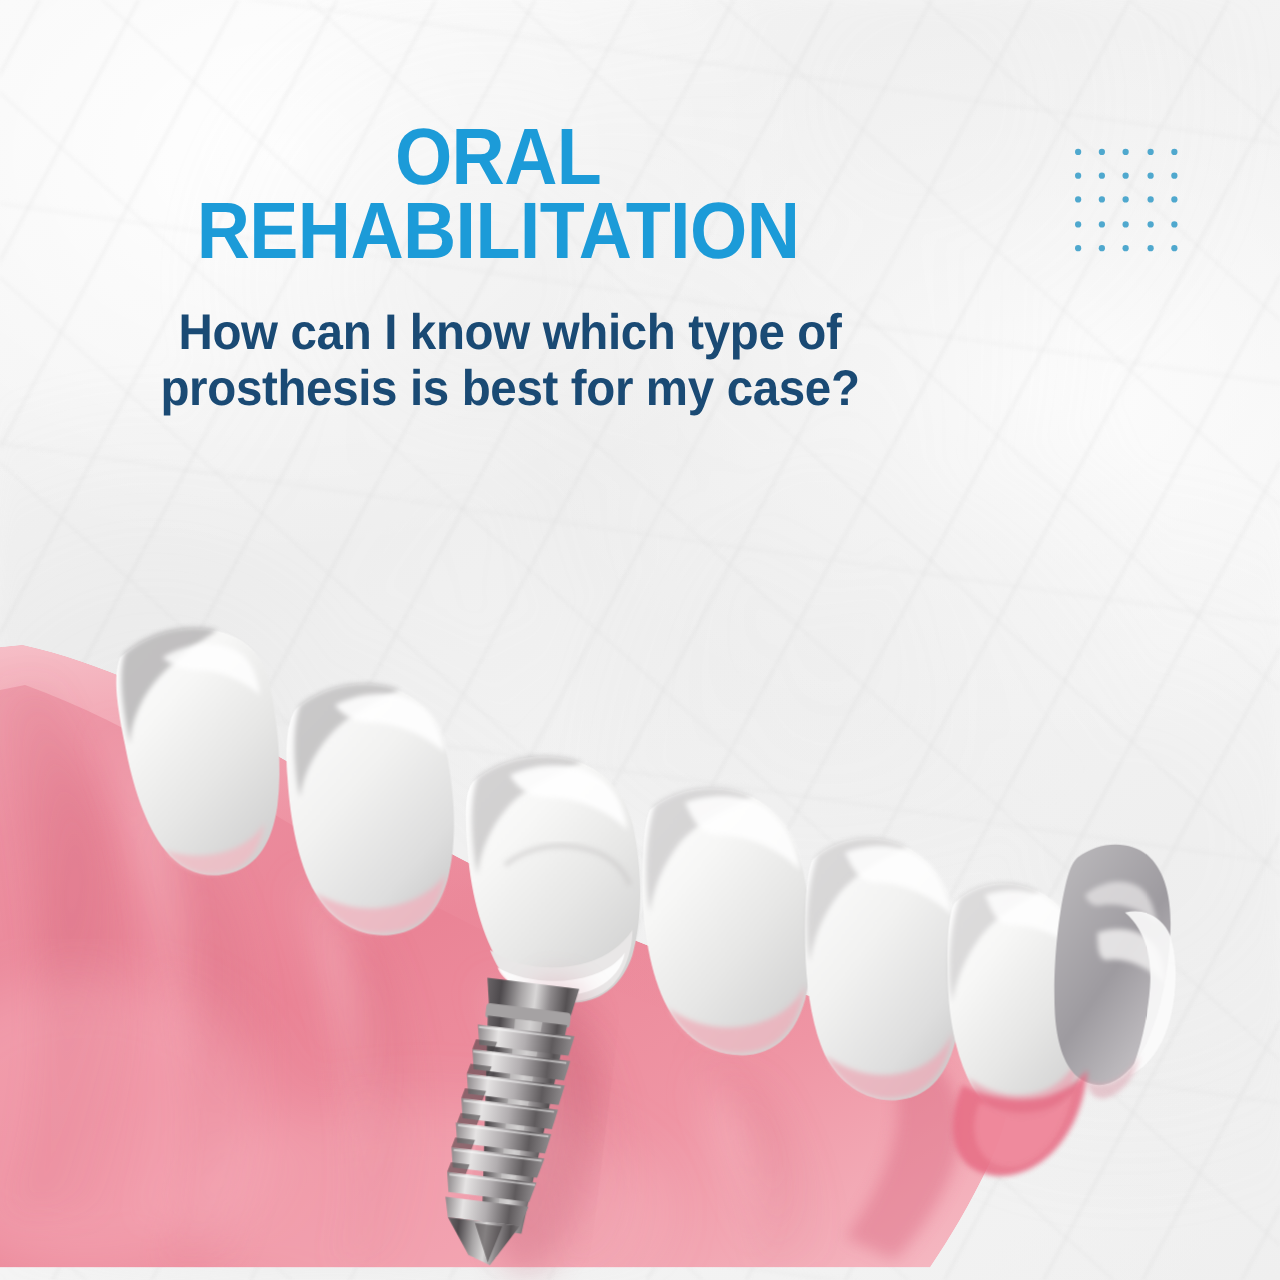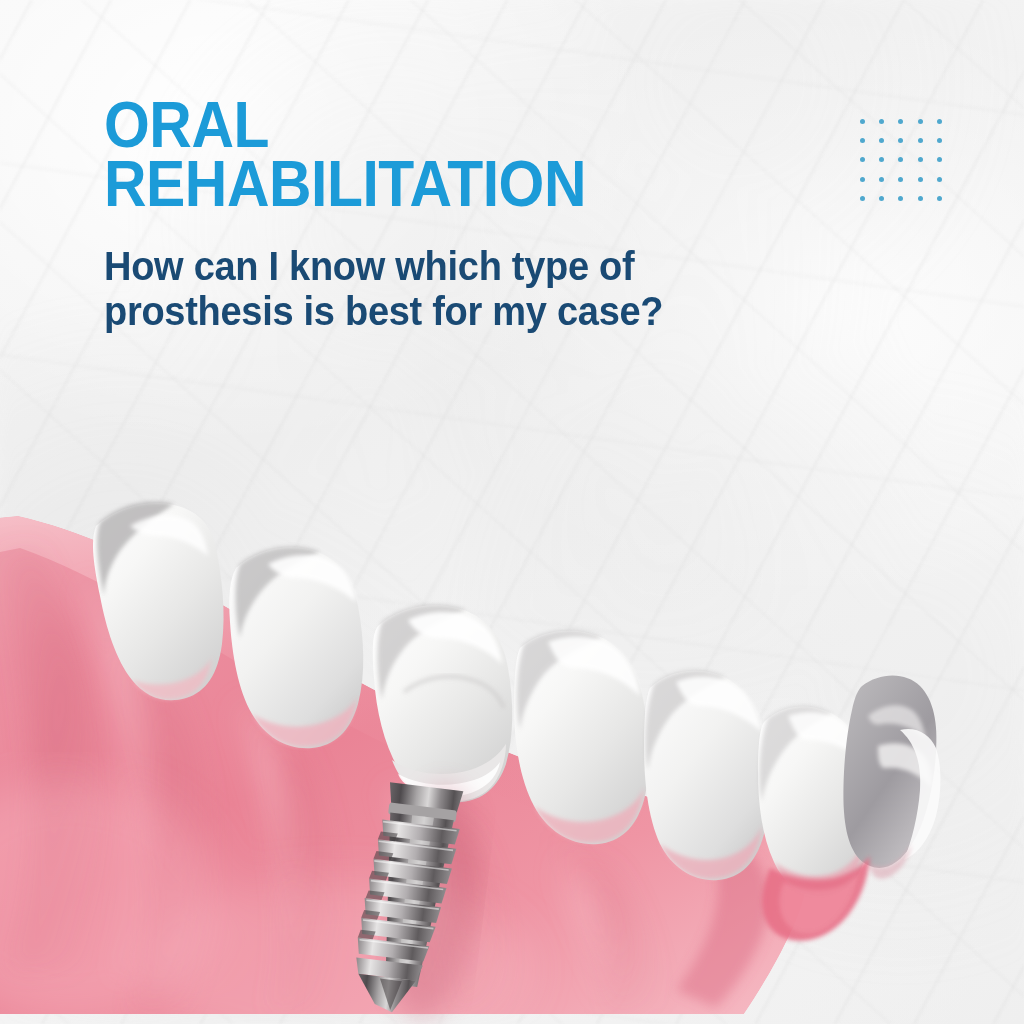--- a/index.html
+++ b/index.html
@@ -7,20 +7,21 @@
   body{
     font-family:"Liberation Sans", sans-serif;
     background:#f6f6f6;
     overflow:hidden;
   }
   #poster{
     position:relative;
     width:1024px; height:1024px;
     overflow:hidden;
     background:#f4f4f4;
+    text-align:center;
   }
 
   
   .bg-base{
     position:absolute; inset:0;
     background:
       radial-gradient(ellipse 60% 45% at 22% 12%, #ffffff 0%, rgba(255,255,255,0) 70%),
       radial-gradient(ellipse 55% 40% at 80% 30%, #fdfdfd 0%, rgba(253,253,253,0) 72%),
       radial-gradient(ellipse 70% 50% at 50% 85%, #f3f3f3 0%, rgba(243,243,243,0) 70%),
       linear-gradient(160deg,#f7f7f7 0%,#f1f1f1 38%,#f6f6f6 62%,#efefef 100%);

